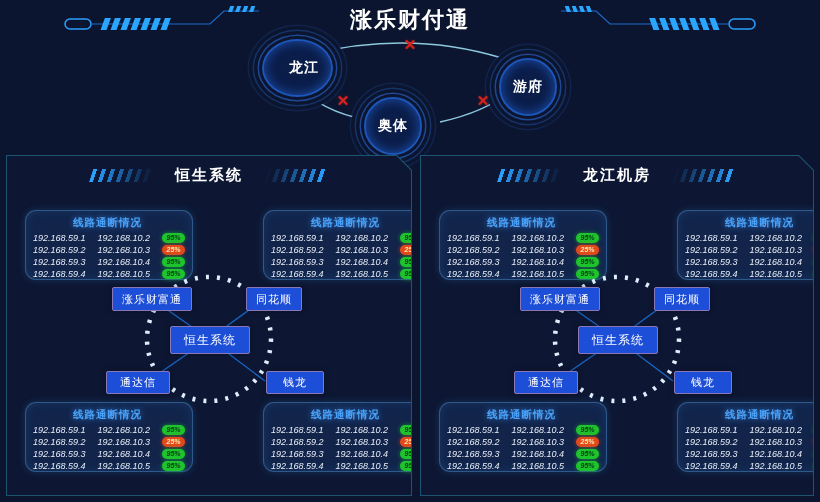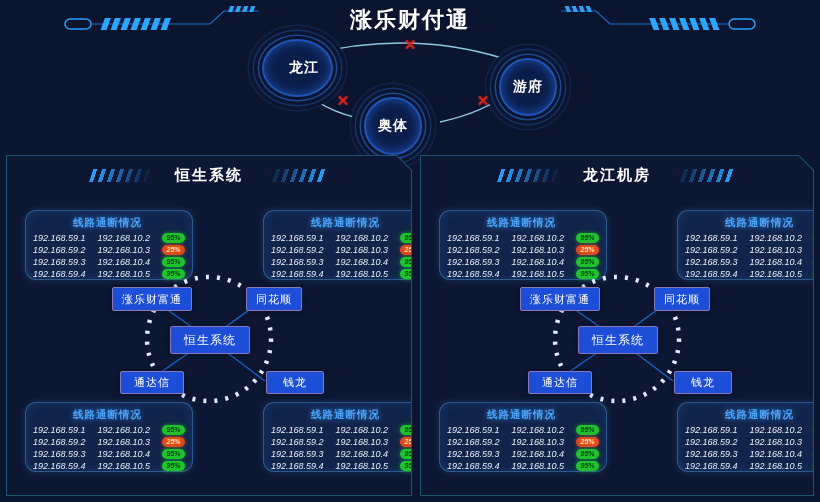--- a/index.html
+++ b/index.html
@@ -112,21 +112,21 @@
   .diagram svg { position:absolute; inset:0; }
   .sys-label {
     position:absolute; display:flex; align-items:center; justify-content:center;
     background:#1d4ed8; border:1px solid #8a77b8; border-radius:2px;
     color:#ffffff; font-size:11px; letter-spacing:1px; cursor:pointer;
     box-shadow:0 0 6px rgba(0,0,0,.35);
   }
   .sys-tl { left:8px;   top:13px; width:78px; height:22px; }
   .sys-tr { left:142px; top:13px; width:54px; height:22px; }
   .sys-c  { left:66px;  top:52px; width:78px; height:26px; font-size:12px; }
-  .sys-bl { left:16px;  top:97px; width:62px; height:21px; }
+  .sys-bl { left:2px;  top:97px; width:62px; height:21px; }
   .sys-br { left:133px; top:97px; width:56px; height:21px;margin-left:29px; }
 </style>
 </head>
 <body>
 
 <svg class="deco deco-left" viewBox="0 0 200 36">
   <rect x="3" y="15" width="26" height="10" rx="5" fill="none" stroke="#2aa0ff" stroke-width="1.5"></rect>
   <path d="M30 20 H148 L162 7 H197" fill="none" stroke="#1b6ac9" stroke-width="1.2"></path>
   <g fill="#2aa6ff">
     <rect x="48" y="14" width="6" height="12" transform="skewX(-20)"></rect>

